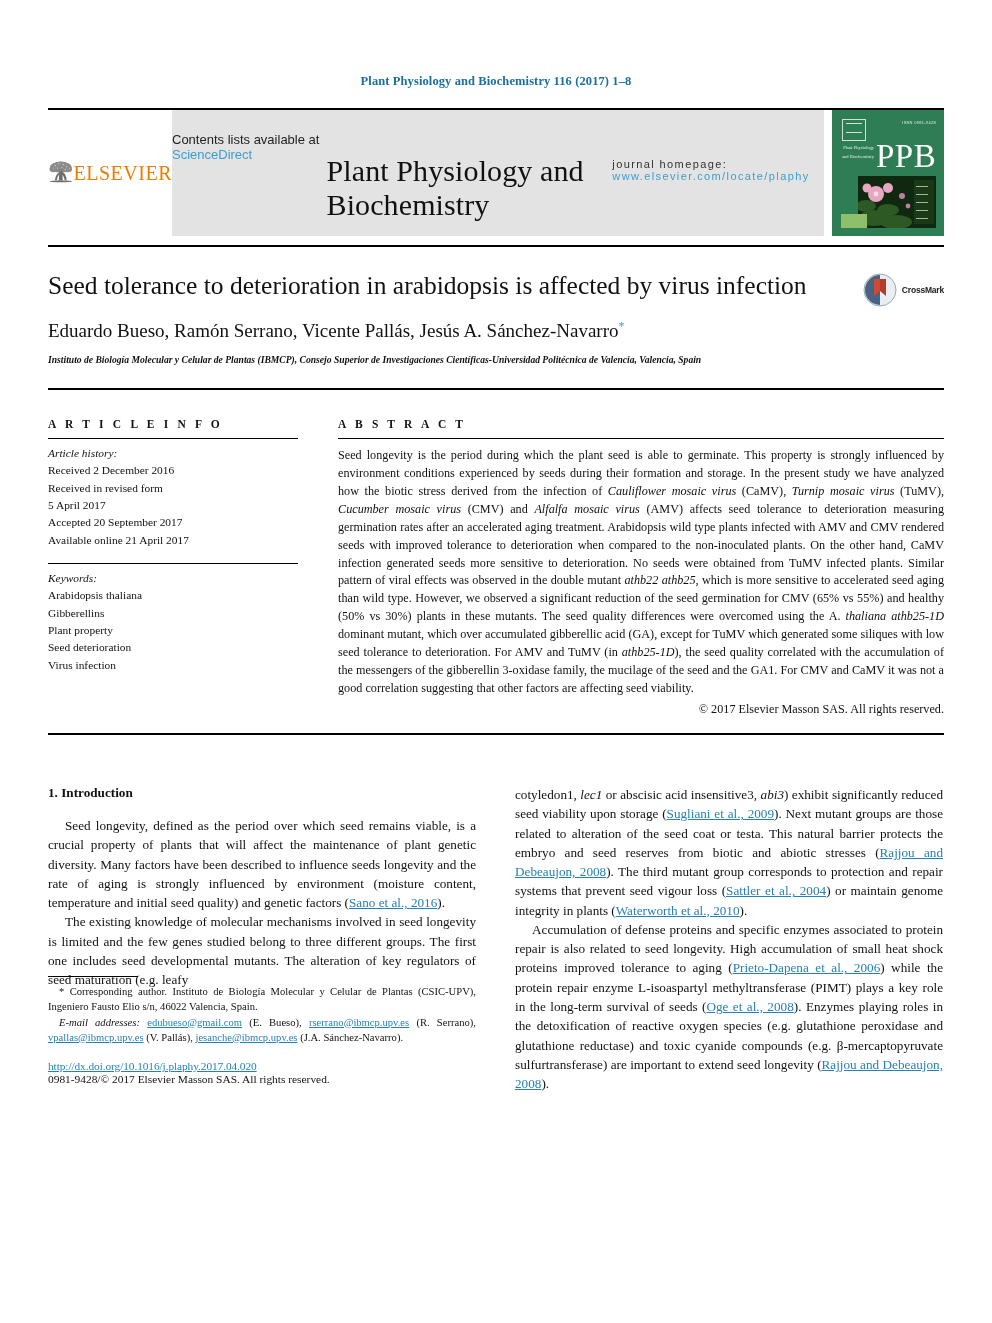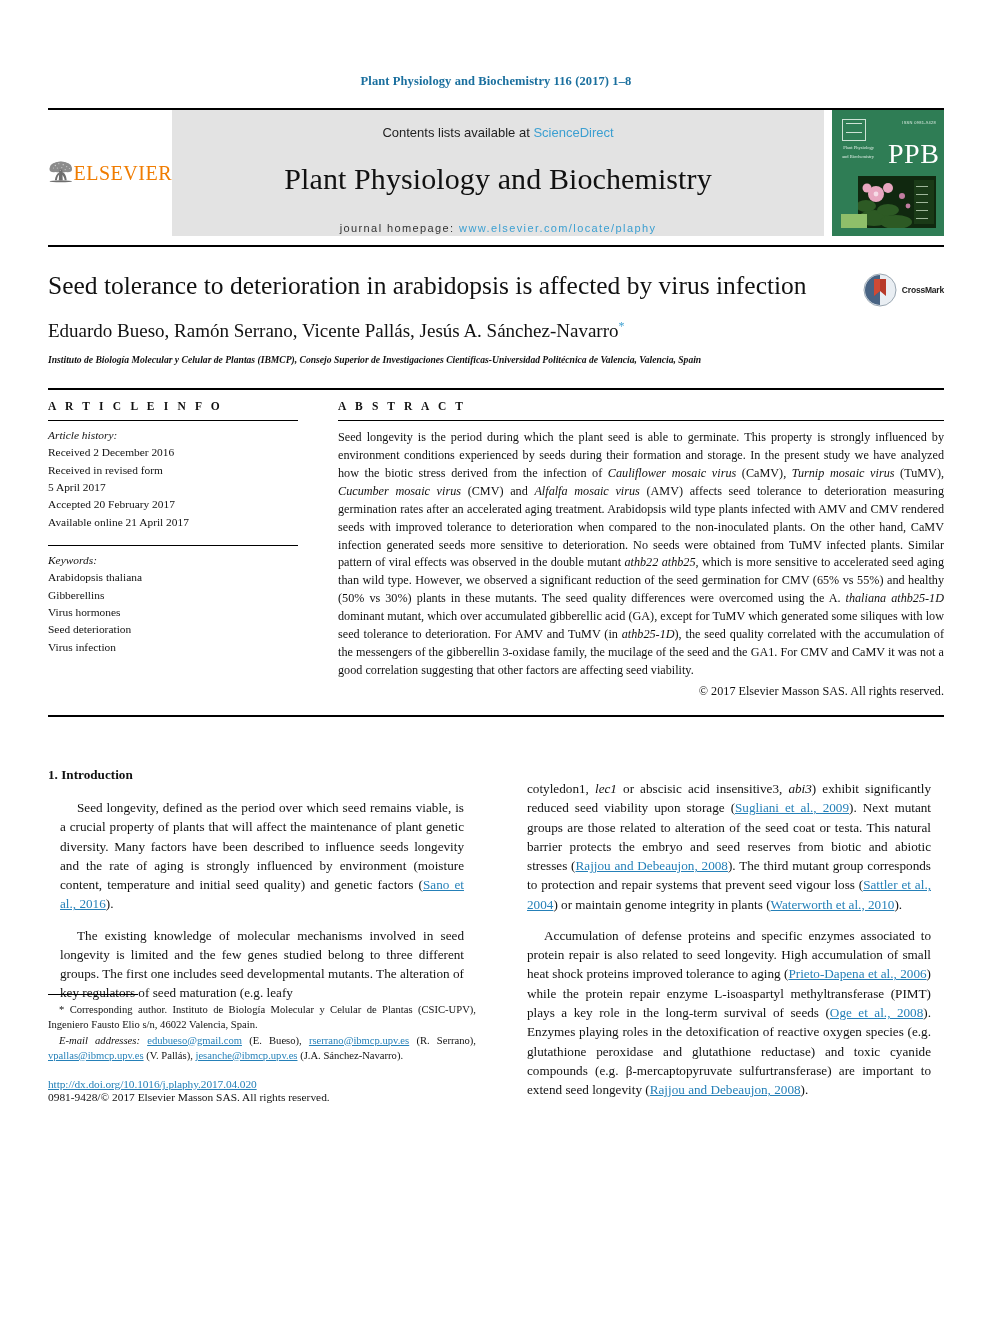--- a/index.html
+++ b/index.html
@@ -58,24 +58,23 @@
     color: #f07c00;
     font-size: 20px;
     letter-spacing: 0.5px;
     line-height: 1;
     margin-top: 1px;
   }
   .journal-band {
     flex: 1 1 auto;
     background: #e3e3e3;
     display: flex;
-    flex-direction: column;
-    align-items: center;
+    flex-direction: row;
     justify-content: flex-start;
-    padding-top: 15px;
+    padding-top: 22px;
     box-sizing: border-box;
   }
   .contents-line {
     font-family: "Liberation Sans", sans-serif;
     font-size: 13px;
     color: #222;
   }
   .contents-line .sd {
     color: #3b9fd1;
   }
@@ -112,23 +111,23 @@
     content:""; position:absolute; left:3px; top:3px; right:3px; bottom:7px;
     border-top:1px solid #cfe3d6; border-bottom:1px solid #cfe3d6;
   }
   .cover-code {
     position:absolute; right:8px; top:10px;
     font-family:"Liberation Sans", sans-serif; font-size:4px; color:#dfeee5;
     letter-spacing:0.3px;
   }
   .cover-ppb {
     position: absolute;
-    left: 56px; top: 30px;
-    font-family: "Liberation Serif", serif;
-    font-size: 28px;
+    left: 44px; top: 30px;
+    font-family: "Liberation Serif", serif;
+    font-size: 33px;
     color: #ffffff;
     letter-spacing: 0.5px;
     line-height: 1;
   }
   .cover-sidetext {
     position:absolute; left:8px; top:34px; width:34px;
     font-family:"Liberation Serif", serif; font-size:4.5px; color:#e2f0e8;
     text-align:right; line-height:1.9;
   }
   .cover-photo {
@@ -198,21 +197,21 @@
     font-weight: bold;
     font-size: 8.5px;
     color: #222;
     letter-spacing: -0.2px;
   }
 
   
   .info-abstract {
     border-top: 2.5px solid #000;
     margin-top: 21px;
-    padding-top: 10px;
+    padding-top: 28px;
     display: flex;
     gap: 40px;
   }
   .col-info { width: 250px; flex: 0 0 250px; }
   .col-abstract { flex: 1 1 auto; }
 
   .section-label {
     font-family: "Liberation Serif", serif;
     font-weight: bold;
     font-size: 11.5px;
@@ -267,21 +266,21 @@
     color: #111;
     margin-bottom: 15px;
   }
   .para {
     font-family: "Liberation Serif", serif;
     font-size: 13.2px;
     line-height: 1.46;
     text-align: justify;
     color: #111;
     text-indent: 17px;
-    margin: 12px;
+    margin: 0;
   }
   .para + .para { margin-top: 0; }
   .ref { color: #2580b8; }
   .para i { font-style: italic; }
 
   
   .footnotes {
     position: absolute;
     left: 0;
     bottom: 8px;
@@ -426,29 +425,29 @@
   <div class="info-abstract">
 
     <div class="col-info">
       <div class="section-label">A R T I C L E  I N F O</div>
       <div class="rule"></div>
       <div class="info-block">
         <div class="hdr">Article history:</div>
         <div>Received 2 December 2016</div>
         <div>Received in revised form</div>
         <div>5 April 2017</div>
-        <div>Accepted 20 February 2017</div>
+        <div>Accepted 20 September 2017</div>
         <div>Available online 21 April 2017</div>
       </div>
       <div class="info-divider"></div>
       <div class="info-block keywords">
         <div class="hdr">Keywords:</div>
         <div>Arabidopsis thaliana</div>
         <div>Gibberellins</div>
-        <div>Virus hormones</div>
+        <div>Plant property</div>
         <div>Seed deterioration</div>
         <div>Virus infection</div>
       </div>
     </div>
 
     <div class="col-abstract">
       <div class="section-label">A B S T R A C T</div>
       <div class="rule"></div>
       <div class="abstract-body" id="abstract-body"><span>Seed longevity is the period during which the plant seed is able to germinate. This property is strongly influenced by environment conditions experienced by seeds during their formation and storage. In the present study we have analyzed how the biotic stress derived from the infection of </span><i>Cauliflower mosaic virus</i><span> (CaMV), </span><i>Turnip mosaic virus</i><span> (TuMV), </span><i>Cucumber mosaic virus</i><span> (CMV) and </span><i>Alfalfa mosaic virus</i><span> (AMV) affects seed tolerance to deterioration measuring germination rates after an accelerated aging treatment. Arabidopsis wild type plants infected with AMV and CMV rendered seeds with improved tolerance to deterioration when compared to the non-inoculated plants. On the other hand, CaMV infection generated seeds more sensitive to deterioration. No seeds were obtained from TuMV infected plants. Similar pattern of viral effects was observed in the double mutant </span><i>athb22 athb25</i><span>, which is more sensitive to accelerated seed aging than wild type. However, we observed a significant reduction of the seed germination for CMV (65% vs 55%) and healthy (50% vs 30%) plants in these mutants. The seed quality differences were overcomed using the A. </span><i>thaliana athb25-1D</i><span> dominant mutant, which over accumulated gibberellic acid (GA), except for TuMV which generated some siliques with low seed tolerance to deterioration. For AMV and TuMV (in </span><i>athb25-1D</i><span>), the seed quality correlated with the accumulation of the messengers of the gibberellin 3-oxidase family, the mucilage of the seed and the GA1. For CMV and CaMV it was not a good correlation suggesting that other factors are affecting seed viability.</span></div>
       <div class="copyright">© 2017 Elsevier Masson SAS. All rights reserved.</div>

